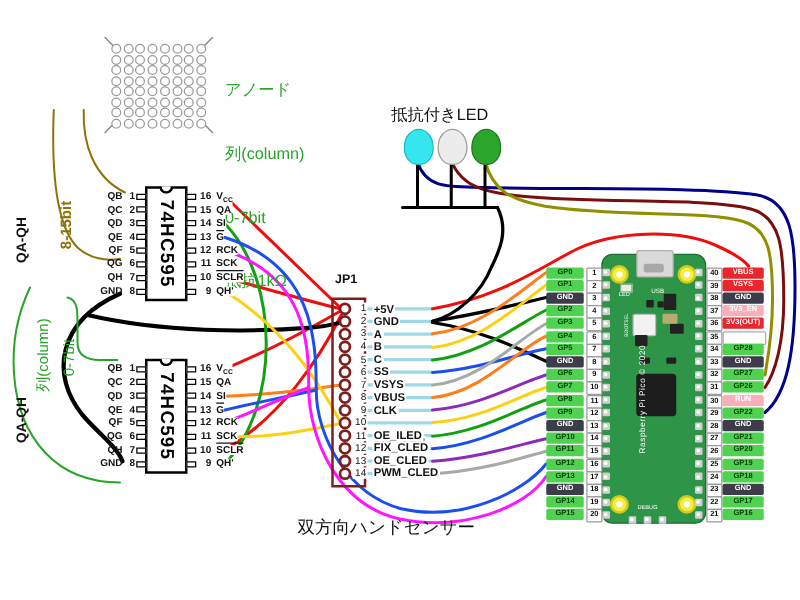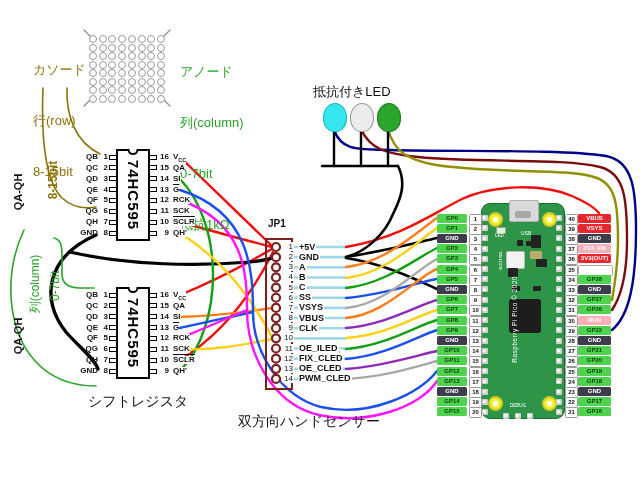--- a/index.html
+++ b/index.html
@@ -191,33 +191,27 @@
       <div class="dot" style="left: 1px; top: 60.85px;"></div>
       <div class="dot" style="left: 10.7px; top: 60.85px;"></div>
       <div class="dot" style="left: 20.4px; top: 60.85px;"></div>
       <div class="dot" style="left: 30.1px; top: 60.85px;"></div>
       <div class="dot" style="left: 39.8px; top: 60.85px;"></div>
       <div class="dot" style="left: 49.5px; top: 60.85px;"></div>
       <div class="dot" style="left: 59.2px; top: 60.85px;"></div>
       <div class="dot" style="left: 68.9px; top: 60.85px;"></div>
     </div>
 
-  <div class="lbl cap olive" style="left:33px;top:27px;line-height:17px;">
-    <div>カソード</div>
-    <div>行(row)</div>
-    <div>8-15bit</div>
-  </div>
   <div class="lbl cap grn" style="left:180px;top:29px;line-height:17px;">
     <div>アノード</div>
     <div>列(column)</div>
     <div>0-7bit</div>
     <div>抵抗1kΩ</div>
   </div>
   <div class="lbl cap" style="left:313px;top:83px;">抵抗付きLED</div>
-  <div class="lbl" style="left:88px;top:393px;font-size:14px;">シフトレジスタ</div>
   <div class="lbl" style="left:238px;top:413px;font-size:14px;">双方向ハンドセンサー</div>
   <div class="lbl" style="left:268px;top:218px;font-size:10px;font-weight:bold;">JP1</div>
 
   <div class="vert" style="left:18px;top:192px;font-size:11px;font-weight:bold;">QA-QH</div>
   <div class="vert olive" style="left:53px;top:180px;font-size:12px;font-weight:bold;">8-15bit</div>
   <div class="vert grn" style="left:35px;top:284px;font-size:12px;">列(column)</div>
   <div class="vert grn" style="left:55px;top:286px;font-size:12px;">0-7bit</div>
   <div class="vert" style="left:18px;top:336px;font-size:11px;font-weight:bold;">QA-QH</div>
 
   <div class="led" style="left: 323px; top: 103px; width: 22px; height: 27px; background: rgb(53, 230, 239); border: 1px solid rgb(29, 184, 196);"></div>

